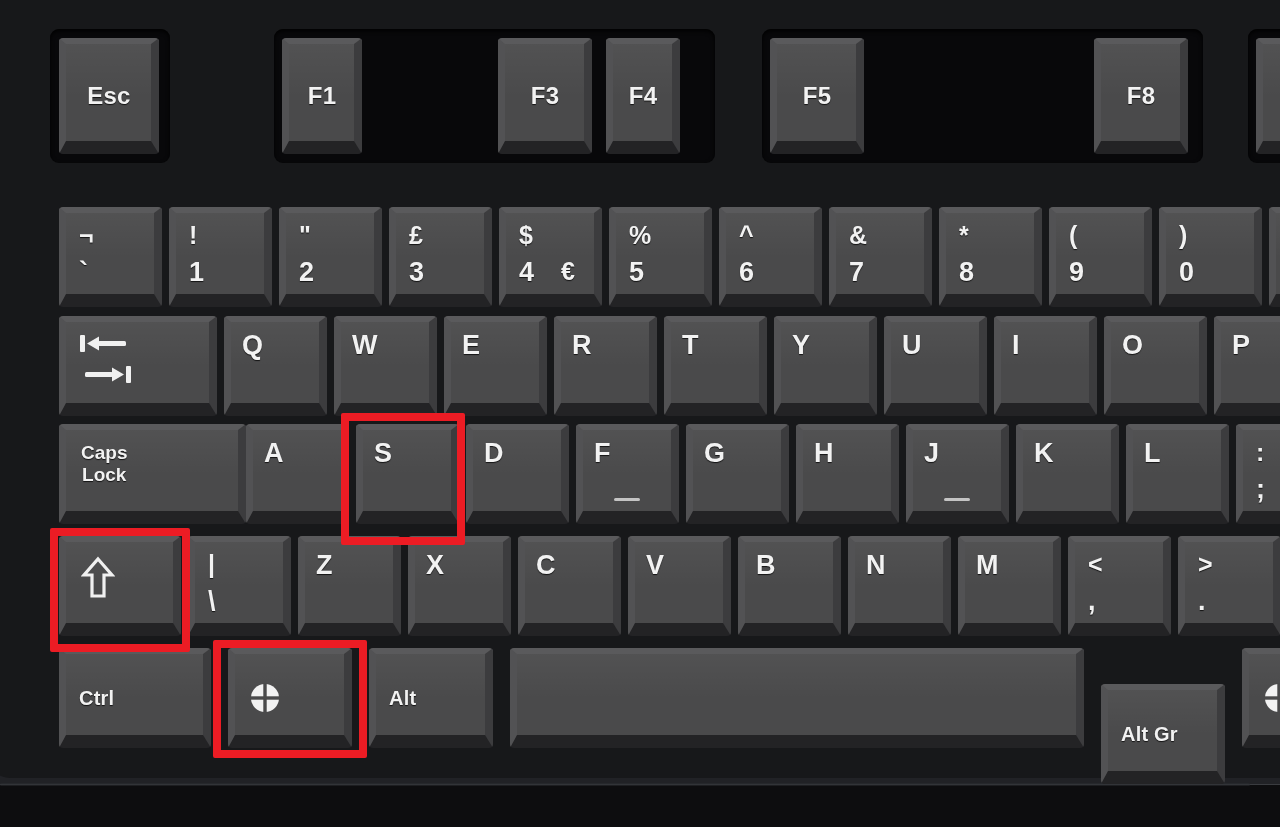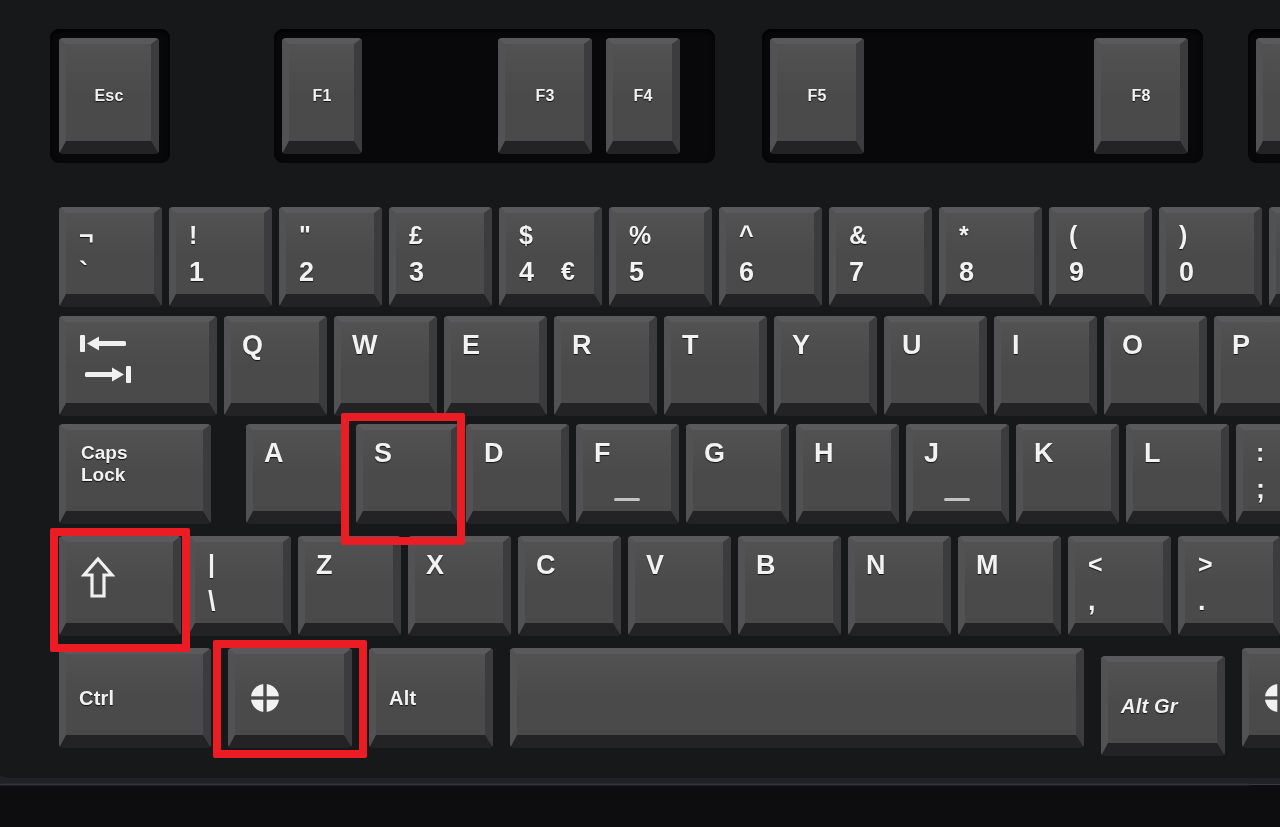--- a/index.html
+++ b/index.html
@@ -82,21 +82,21 @@
     text-shadow:0 1px 1px rgba(0,0,0,.75);
     pointer-events:none;
   }
 
   
   .legend.center{display:flex;align-items:center;justify-content:center;}
   .legend.tl{padding:14px 0 0 18px;}
   .legend.ml{display:flex;align-items:center;padding-left:20px;text-align:center;}
 
   
-  .key.fn .legend{font-size:16px;font-weight:700;}
+  .key.fn .legend{font-size:24px;font-weight:700;}
   .key.mod .legend{font-size:20px;font-weight:700;}
 
   
   .dual{position:absolute;left:0;top:0;right:0;bottom:0;}
   .dual .up{
     position:absolute;left:20px;top:14px;
     font-size:25px;font-weight:700;color:#f2f2f2;
     text-shadow:0 1px 1px rgba(0,0,0,.75);
   }
   .dual .lo{
@@ -318,21 +318,21 @@
   </div>
   <div class="key" style="left:1104px;top:316px;width:103px;height:100px;">
     <div class="cap"></div>
       <div class="legend tl">O</div>
   </div>
   <div class="key" style="left:1214px;top:316px;width:103px;height:100px;">
     <div class="cap"></div>
       <div class="legend tl">P</div>
   </div>
 
-  <div class="key mod2" style="left:59px;top:424px;width:152px;height:100px;">
+  <div class="key mod2" style="left:59px;top:424px;width:187px;height:100px;text-align:center;">
     <div class="cap"></div>
     <div class="twoline">Caps
 Lock</div>
   </div>
 
   <div class="key" style="left:246px;top:424px;width:103px;height:100px;">
     <div class="cap"></div>
       <div class="legend tl">A</div>
   </div>
   <div class="key" style="left:356px;top:424px;width:103px;height:100px;">
@@ -452,21 +452,21 @@
 
   <div class="key mod" style="left:369px;top:648px;width:124px;height:100px;">
     <div class="cap"></div>
     <div class="legend ml">Alt</div>
   </div>
 
   <div class="key" style="left:510px;top:648px;width:574px;height:100px;">
     <div class="cap"></div>
   </div>
 
-  <div class="key mod" style="left:1101px;top:656px;width:124px;height:100px;font-style:italic;">
+  <div class="key mod" style="left:1101px;top:684px;width:124px;height:100px;">
     <div class="cap"></div>
     <div class="legend ml">Alt Gr</div>
   </div>
 
   <div class="key mod" style="left:1242px;top:648px;width:124px;height:100px;">
     <div class="cap"></div>
     <svg class="winglyph" viewBox="0 0 30 30">
       <circle cx="15" cy="15" r="14" fill="#f2f2f2"></circle>
       <rect x="13.3" y="0" width="3.4" height="30" fill="#4a4a4b"></rect>
       <rect x="0" y="13.3" width="30" height="3.4" fill="#4a4a4b"></rect>

